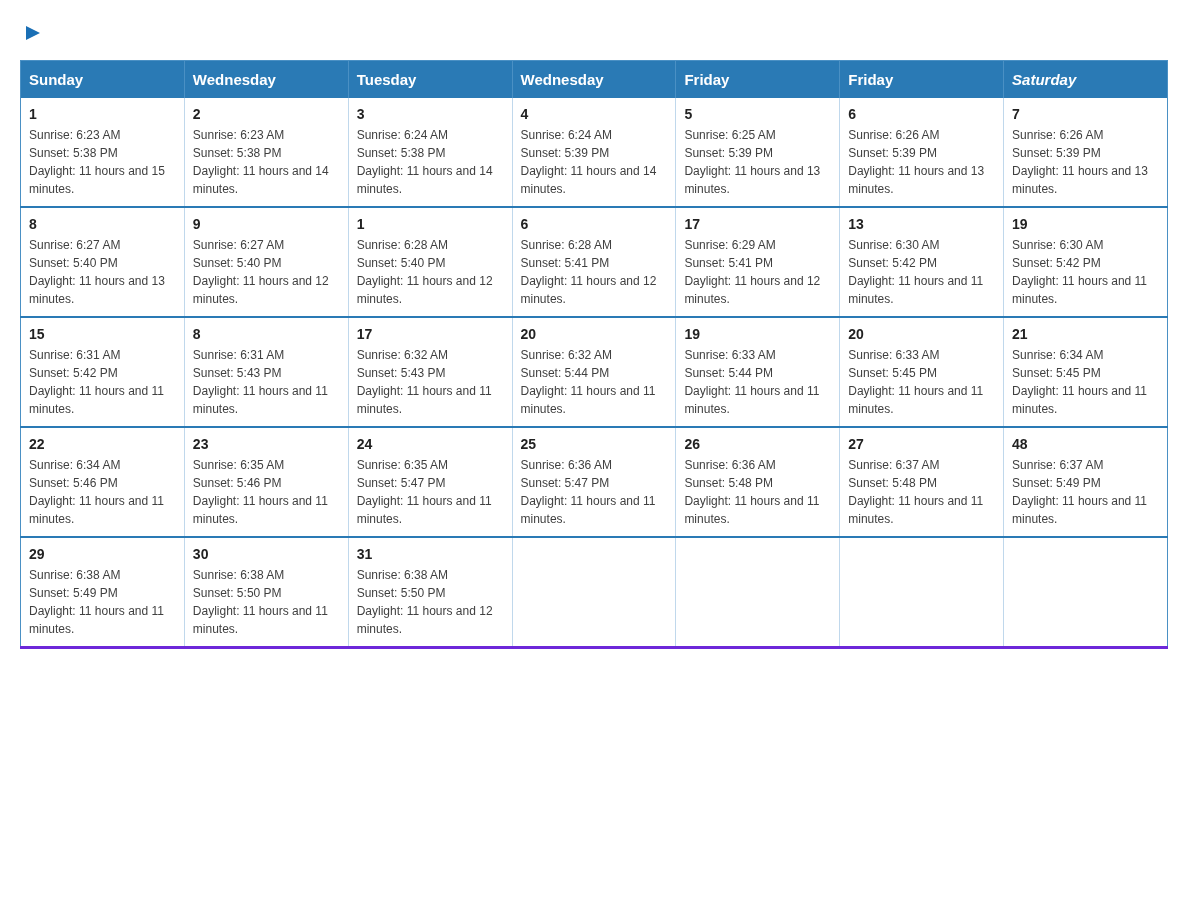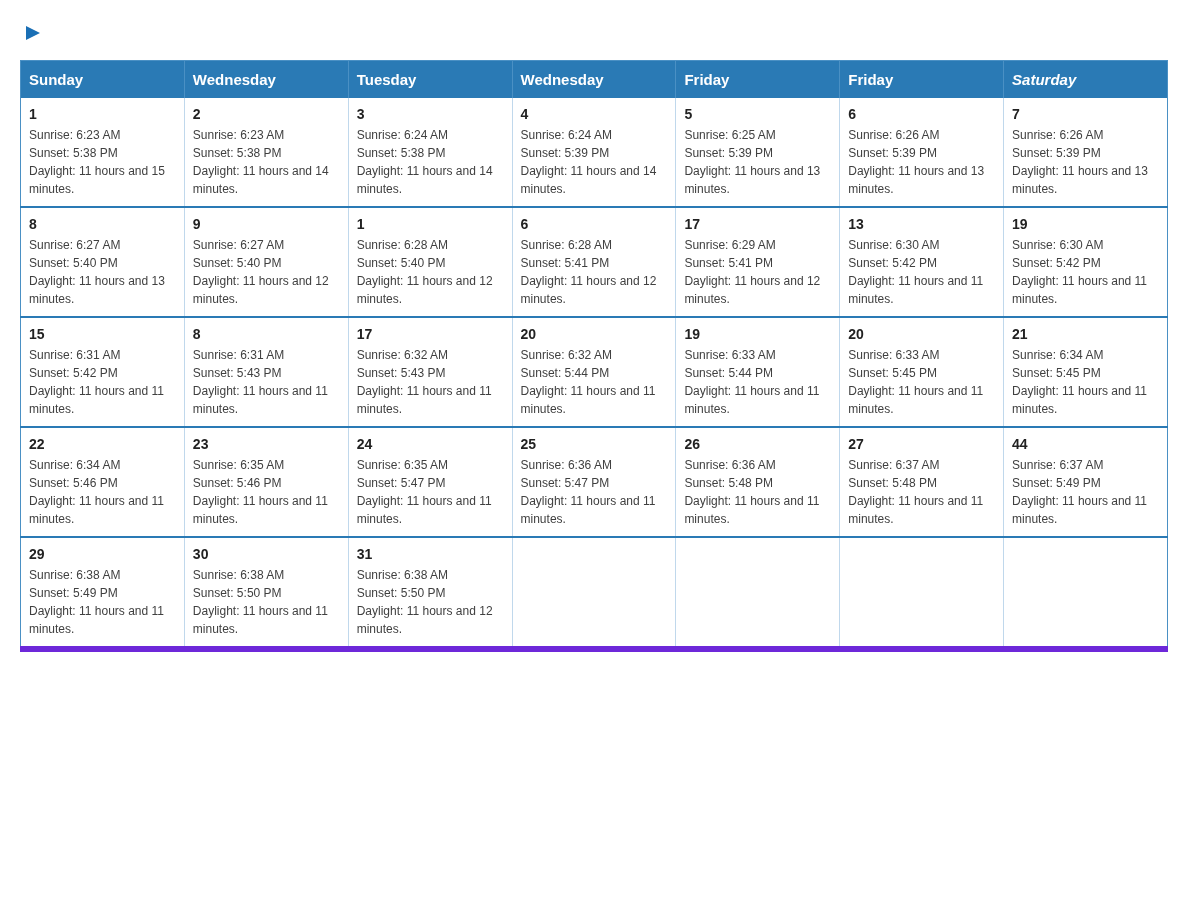--- a/index.html
+++ b/index.html
@@ -76,21 +76,21 @@
       border-bottom: 2px solid #2a7ab5;
       width: 14.28%;
       font-size: 12.5px;
       color: #333;
       min-height: 100px;
     }
     .calendar tbody tr td:last-child {
       border-right: none;
     }
     .calendar tbody tr:last-child td {
-      border-bottom: 6px solid #6d28d9;
+      border-bottom: 3px solid #6d28d9;
     }
     .day-number {
       font-size: 14px;
       font-weight: bold;
       color: #222;
       margin-bottom: 4px;
       display: block;
     }
     .day-info {
       font-size: 12px;
@@ -350,21 +350,21 @@
       </td>
         <td>
         <span class="day-number">27</span>
         <div class="day-info">
           Sunrise: 6:37 AM<br>
           Sunset: 5:48 PM<br>
           Daylight: 11 hours and 11 minutes.
         </div>
       </td>
         <td>
-        <span class="day-number">44</span>
+        <span class="day-number">48</span>
         <div class="day-info">
           Sunrise: 6:37 AM<br>
           Sunset: 5:49 PM<br>
           Daylight: 11 hours and 11 minutes.
         </div>
       </td>
       </tr>
       <tr>
         <td>
         <span class="day-number">29</span>

